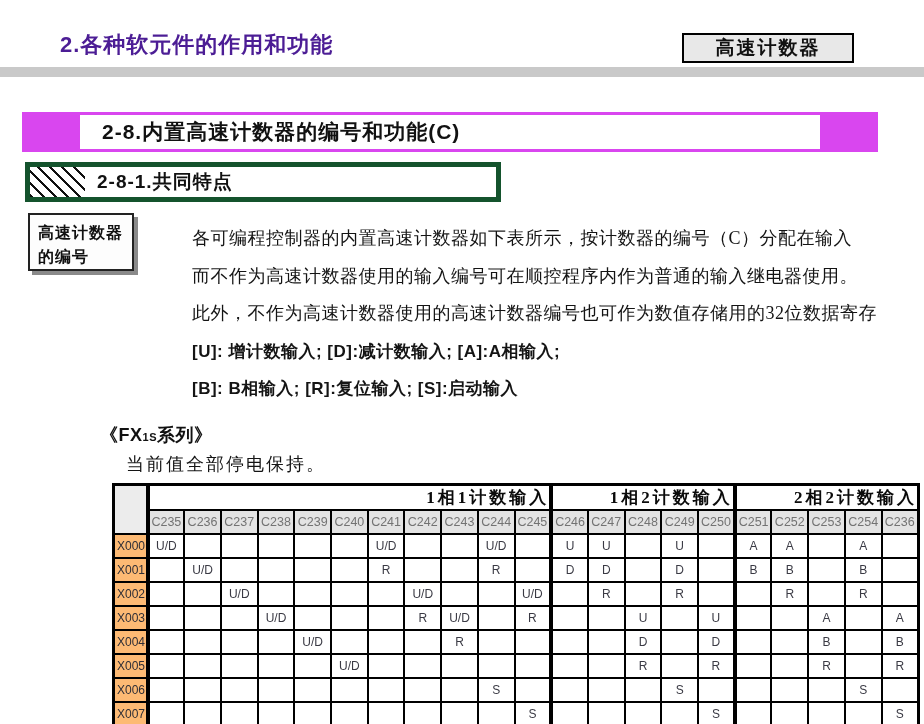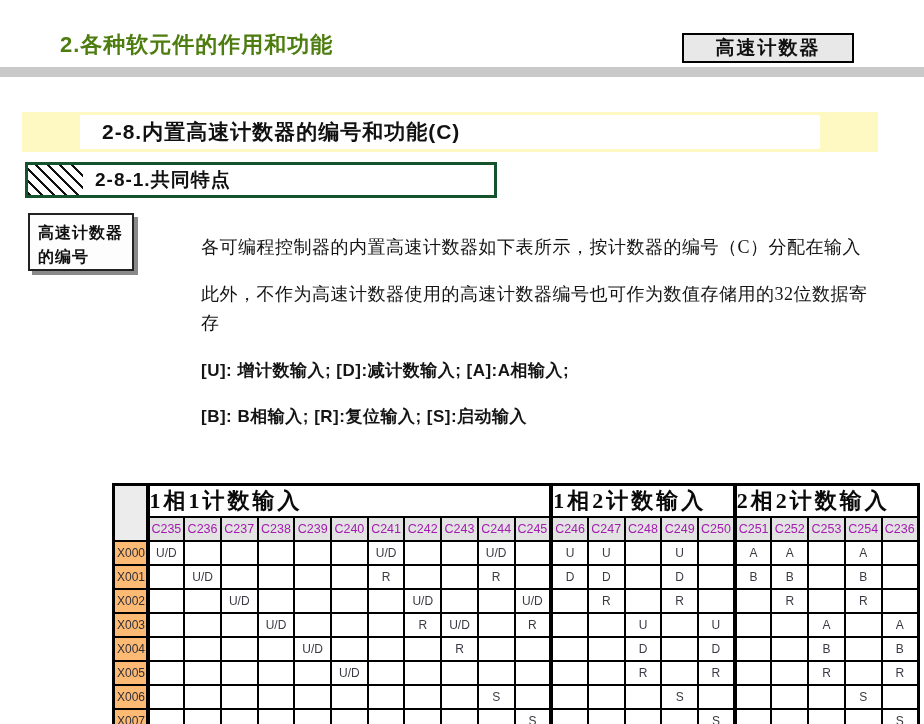--- a/index.html
+++ b/index.html
@@ -1,70 +1,70 @@
 <!DOCTYPE html>
 <html><head>
 <meta charset="utf-8">
 <style>
   html,body{margin:0;padding:0;background:#fff;}
   .page{position:relative;width:924px;height:724px;background:#ffffff;overflow:hidden;
         font-family:"Liberation Sans",sans-serif;color:#111;}
 
   
   .chapter-title{position:absolute;left:60px;top:30px;font-size:22px;font-weight:bold;
-                 letter-spacing:1px;color:#4d7c0f;}
+                 letter-spacing:1px;color:#4c1d95;}
   .corner-tag{position:absolute;left:682px;top:33px;width:168px;height:26px;
               background:#e8e8e8;border:2px solid #000;text-align:center;
               font-size:19px;font-weight:bold;line-height:26px;letter-spacing:2px;}
   .gray-rule{position:absolute;left:0;top:67px;width:924px;height:10px;background:#c9c9c9;}
 
   
-  .section-banner{position:absolute;left:22px;top:112px;width:856px;height:40px;background:#fef9c3;}
+  .section-banner{position:absolute;left:22px;top:112px;width:856px;height:40px;background:#d946ef;}
   .section-inner{position:absolute;left:58px;top:3px;width:740px;height:34px;background:#fff;
                  font-size:21px;font-weight:bold;line-height:34px;padding-left:22px;
                  box-sizing:border-box;letter-spacing:1px;}
 
   
   .subsection-box{position:absolute;left:25px;top:162px;width:466px;height:30px;
-                  border:3px solid #14532d;display:flex;background:#fff;}
+                  border:5px solid #14532d;display:flex;background:#fff;}
   .hatch{width:55px;height:100%;
          background:repeating-linear-gradient(45deg,#101010 0,#101010 2.5px,#ffffff 2.5px,#ffffff 8.5px);}
   .subsection-title{font-size:19px;font-weight:bold;line-height:30px;padding-left:12px;letter-spacing:1px;}
 
   
   .side-box{position:absolute;left:28px;top:213px;width:106px;height:58px;background:#fdfdfd;
             border:2px solid #222;box-shadow:4px 4px 0 0 #8a8a8a;
             padding:6px 0 0 8px;box-sizing:border-box;
             font-size:16px;font-weight:600;line-height:24px;letter-spacing:1px;}
 
   
   .para{position:absolute;left:184px;top:216px;width:710px;
         font-family:"Liberation Serif","DejaVu Serif",serif;
         font-size:18px;line-height:29.5px;color:#141414;letter-spacing:0.5px;}
-  .para p{margin:17px;}
+  .para p{margin:8px;}
   .legend{font-family:"Liberation Sans",sans-serif;font-weight:bold;font-size:17px;letter-spacing:0.5px;}
 
   
   .series-title{position:absolute;left:100px;top:423px;font-size:18px;font-weight:bold;letter-spacing:0.5px;}
   .series-title .sub{font-size:11px;}
   .series-note{position:absolute;left:126px;top:452px;
                font-family:"Liberation Serif","DejaVu Serif",serif;
                font-size:18px;letter-spacing:2px;color:#141414;}
 
   
   .tbl-wrap{position:absolute;left:112px;top:483px;}
   table{border-collapse:collapse;table-layout:fixed;width:808px;border:3px solid #000;}
   col.lblcol{width:34px;}
   th,td{border:2px solid #000;padding:0;overflow:hidden;white-space:nowrap;}
   .sep{border-right-width:4px;}
   .corner{background:#ececec;}
   .grp{background:#fff;height:23px;font-family:"Liberation Serif","DejaVu Serif",serif;
-       font-size:22px;font-weight:bold;letter-spacing:3px;text-align:left;color:#0a0a0a;}
+       font-size:17px;font-weight:bold;letter-spacing:3px;text-align:right;color:#0a0a0a;}
   .colh{background:#e3e3e3;height:22px;font-size:12.5px;font-weight:normal;
-        text-align:center;color:#a21caf;}
+        text-align:center;color:#737373;}
   .lbl{background:#fdba74;font-size:12px;font-weight:normal;text-align:left;
        padding-left:2px;color:#2e2e36;}
   .cell{background:#fff;height:22px;font-size:12px;text-align:center;color:#3a3a44;}
 </style>
 </head>
 <body>
 
 <div class="page">
 
   <div class="chapter-title">2.各种软元件的作用和功能</div>
@@ -80,25 +80,28 @@
     <div class="subsection-title">2-8-1.共同特点</div>
   </div>
 
   <div class="side-box">
     <div>高速计数器</div>
     <div>的编号</div>
   </div>
 
   <div class="para">
     <p>各可编程控制器的内置高速计数器如下表所示，按计数器的编号（C）分配在输入</p>
+    <p>而不作为高速计数器使用的输入编号可在顺控程序内作为普通的输入继电器使用。</p>
     <p>此外，不作为高速计数器使用的高速计数器编号也可作为数值存储用的32位数据寄存</p>
     <p class="legend">[U]: 增计数输入; [D]:减计数输入; [A]:A相输入;</p>
     <p class="legend">[B]: B相输入; [R]:复位输入; [S]:启动输入</p>
   </div>
 
+  <div class="series-title"><span>《FX</span><span class="sub">1S</span><span>系列》</span></div>
+  <div class="series-note">当前值全部停电保持。</div>
 
   <div class="tbl-wrap">
     <table>
         <colgroup>
           <col class="lblcol">
           <col class="datacol">
           <col class="datacol">
           <col class="datacol">
           <col class="datacol">
           <col class="datacol">

